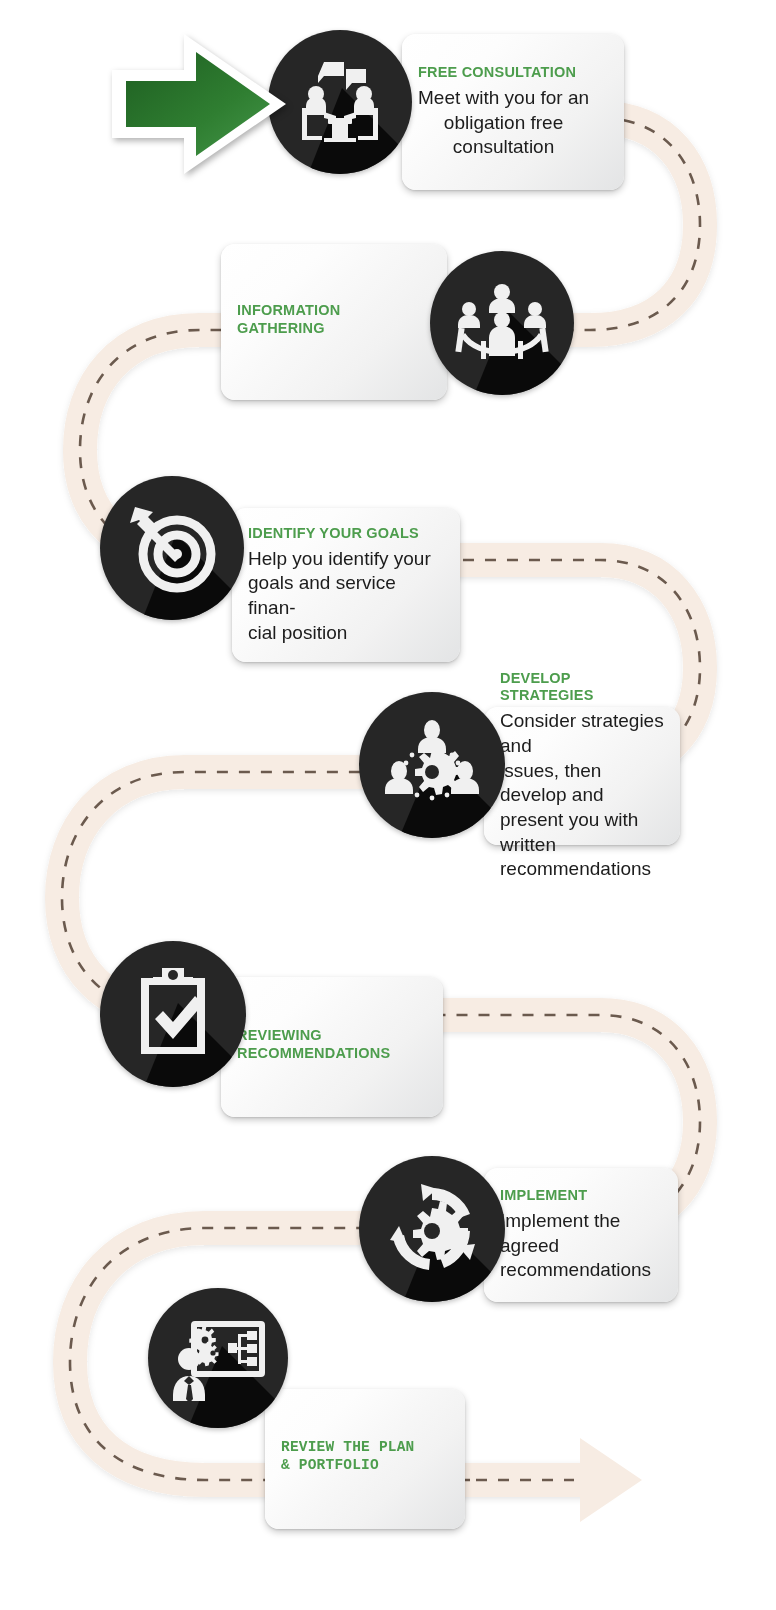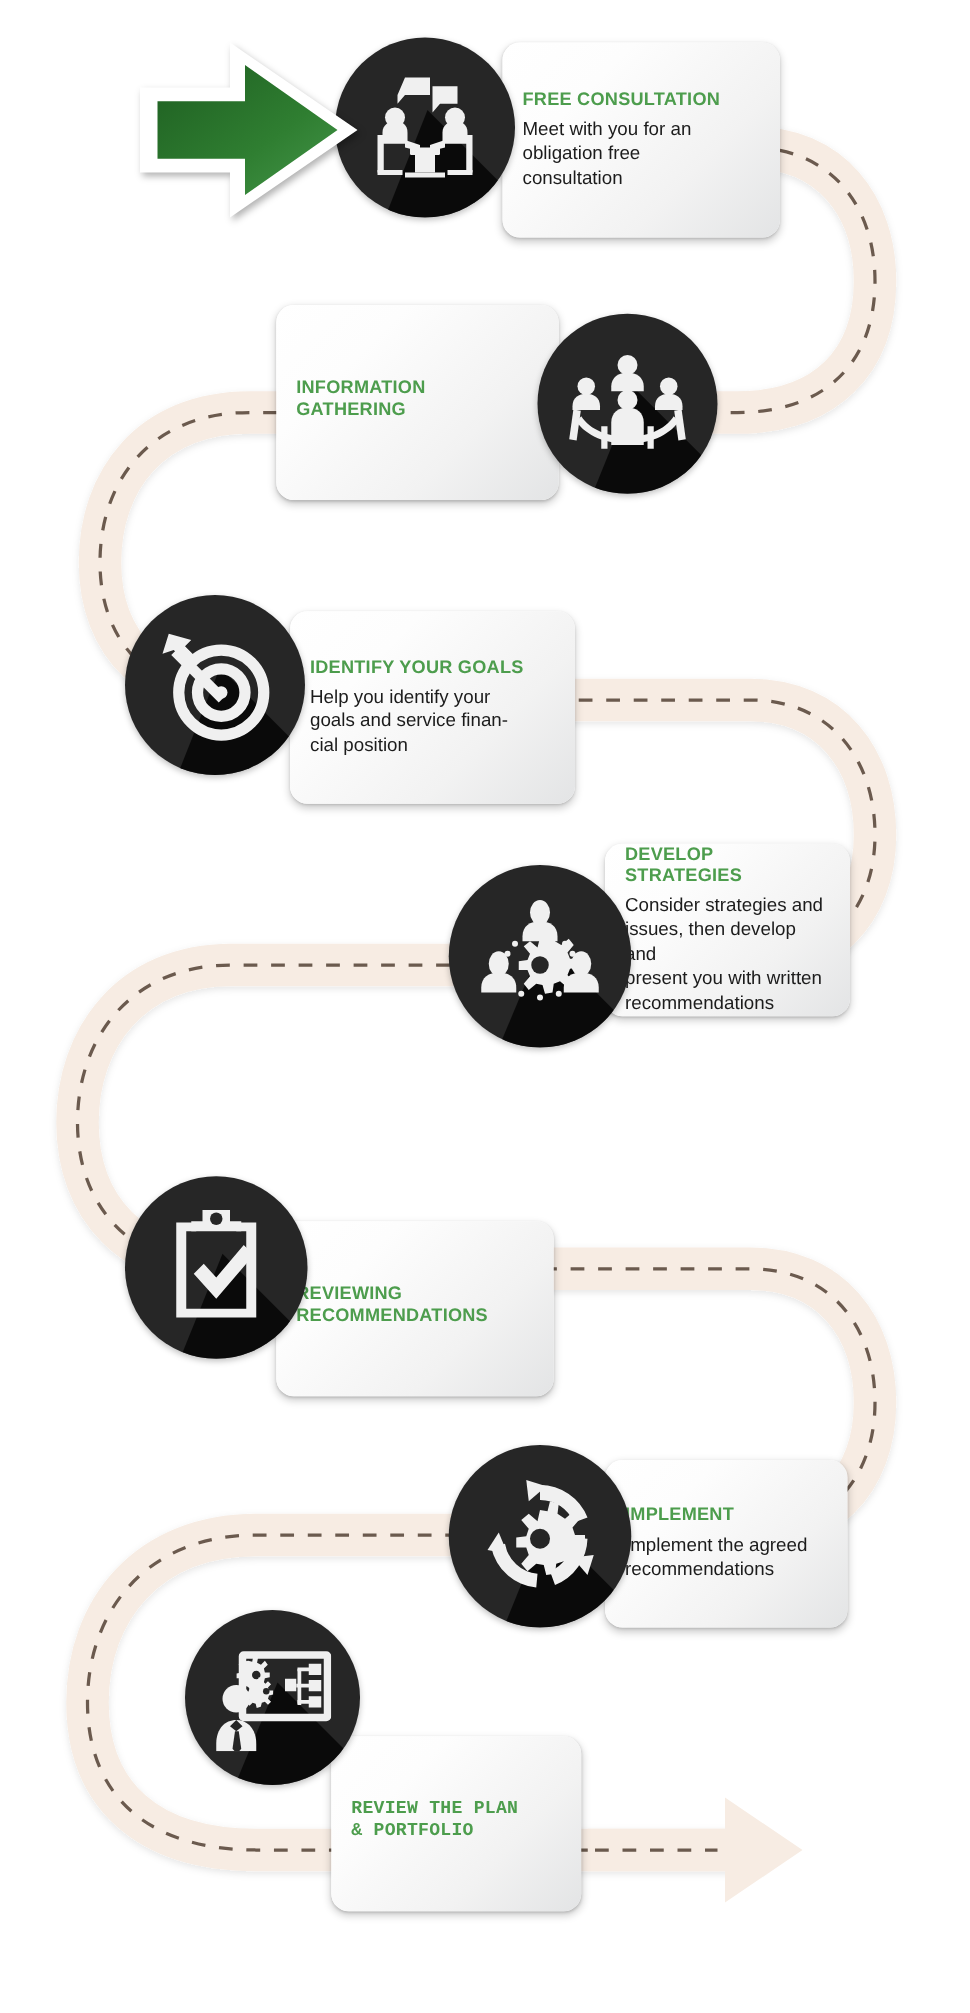--- a/index.html
+++ b/index.html
@@ -38,21 +38,21 @@
     color:#4d9d4d;
     font-weight:bold;
     font-size:14.5px;
     letter-spacing:.2px;
     line-height:1.18;
     margin:0 0 5px 0;
     white-space:pre-line;
   }
   .card-body{
     color:#1c1c1c;
-    font-size:15px;
+    font-size:19px;
     line-height:1.30;
     margin:0;
     white-space:pre-line;
   }
   
   .iconcircle{
     position:absolute;
     border-radius:50%;
     background:#262626;
     overflow:hidden;
@@ -185,21 +185,21 @@
 
         <rect x="8" y="52" width="5" height="30"></rect>
         <rect x="8" y="80" width="20" height="4"></rect>
         <rect x="79" y="52" width="5" height="30"></rect>
         <rect x="64" y="80" width="20" height="4"></rect>
         <rect x="30" y="82" width="32" height="4"></rect>
       </g>
     </svg>
   </div>
 
-  <div class="card t-right" style="left:402px; top:34px; width:222px; height:156px;">
+  <div class="card t-right" style="left:402px; top:34px; width:222px; height:156px;text-align:center;">
     <div class="card-title">FREE CONSULTATION</div>
     <div class="card-body">Meet with you for an
 obligation free
 consultation</div>
   </div>
 
   <div class="iconcircle" style="left:430px; top:251px; width:144px; height:144px;">
     <svg class="longshadow" viewBox="0 0 144 144">
       <path d="M78 60 L144 126 L144 144 L44 144 Z" fill="#000000" opacity="0.72"></path>
     </svg>
@@ -243,21 +243,21 @@
         <circle cx="52" cy="53" r="19" stroke-width="9"></circle>
       </g>
       <circle cx="52" cy="53" r="5" fill="#f0f0f0"></circle>
 
       <path d="M18 17 L56 55 L50 61 L12 23 Z" fill="#f0f0f0"></path>
 
       <path d="M10 6 L28 11 L23 16 L30 23 L24 29 L14 19 L5 22 Z" fill="#f0f0f0"></path>
     </svg>
   </div>
 
-  <div class="card t-right" style="left:232px; top:489px; width:228px; height:154px;">
+  <div class="card t-right" style="left:232px; top:508px; width:228px; height:154px;">
     <div class="card-title">IDENTIFY YOUR GOALS</div>
     <div class="card-body">Help you identify your
 goals and service finan-
 cial position</div>
   </div>
 
   <div class="iconcircle" style="left:359px; top:692px; width:146px; height:146px;">
     <svg class="longshadow" viewBox="0 0 146 146">
       <path d="M76 60 L146 130 L146 146 L40 146 Z" fill="#000000" opacity="0.72"></path>
     </svg>
@@ -280,21 +280,21 @@
           <circle cx="22" cy="44" r="2.4"></circle>
         <circle cx="68" cy="36" r="2.4"></circle>
           <circle cx="74" cy="44" r="2.4"></circle>
         <circle cx="33" cy="76" r="2.4"></circle>
           <circle cx="48" cy="79" r="2.4"></circle>
           <circle cx="63" cy="76" r="2.4"></circle>
       </g>
     </svg>
   </div>
 
-  <div class="card t-right" style="left:484px; top:675px; width:196px; height:138px;">
+  <div class="card t-right" style="left:484px; top:707px; width:196px; height:138px;">
     <div class="card-title">DEVELOP STRATEGIES</div>
     <div class="card-body">Consider strategies and
 issues, then develop and
 present you with written
 recommendations</div>
   </div>
 
   <div class="iconcircle" style="left:100px; top:941px; width:146px; height:146px;">
     <svg class="longshadow" viewBox="0 0 146 146">
       <path d="M78 62 L146 130 L146 146 L44 146 Z" fill="#000000" opacity="0.72"></path>

